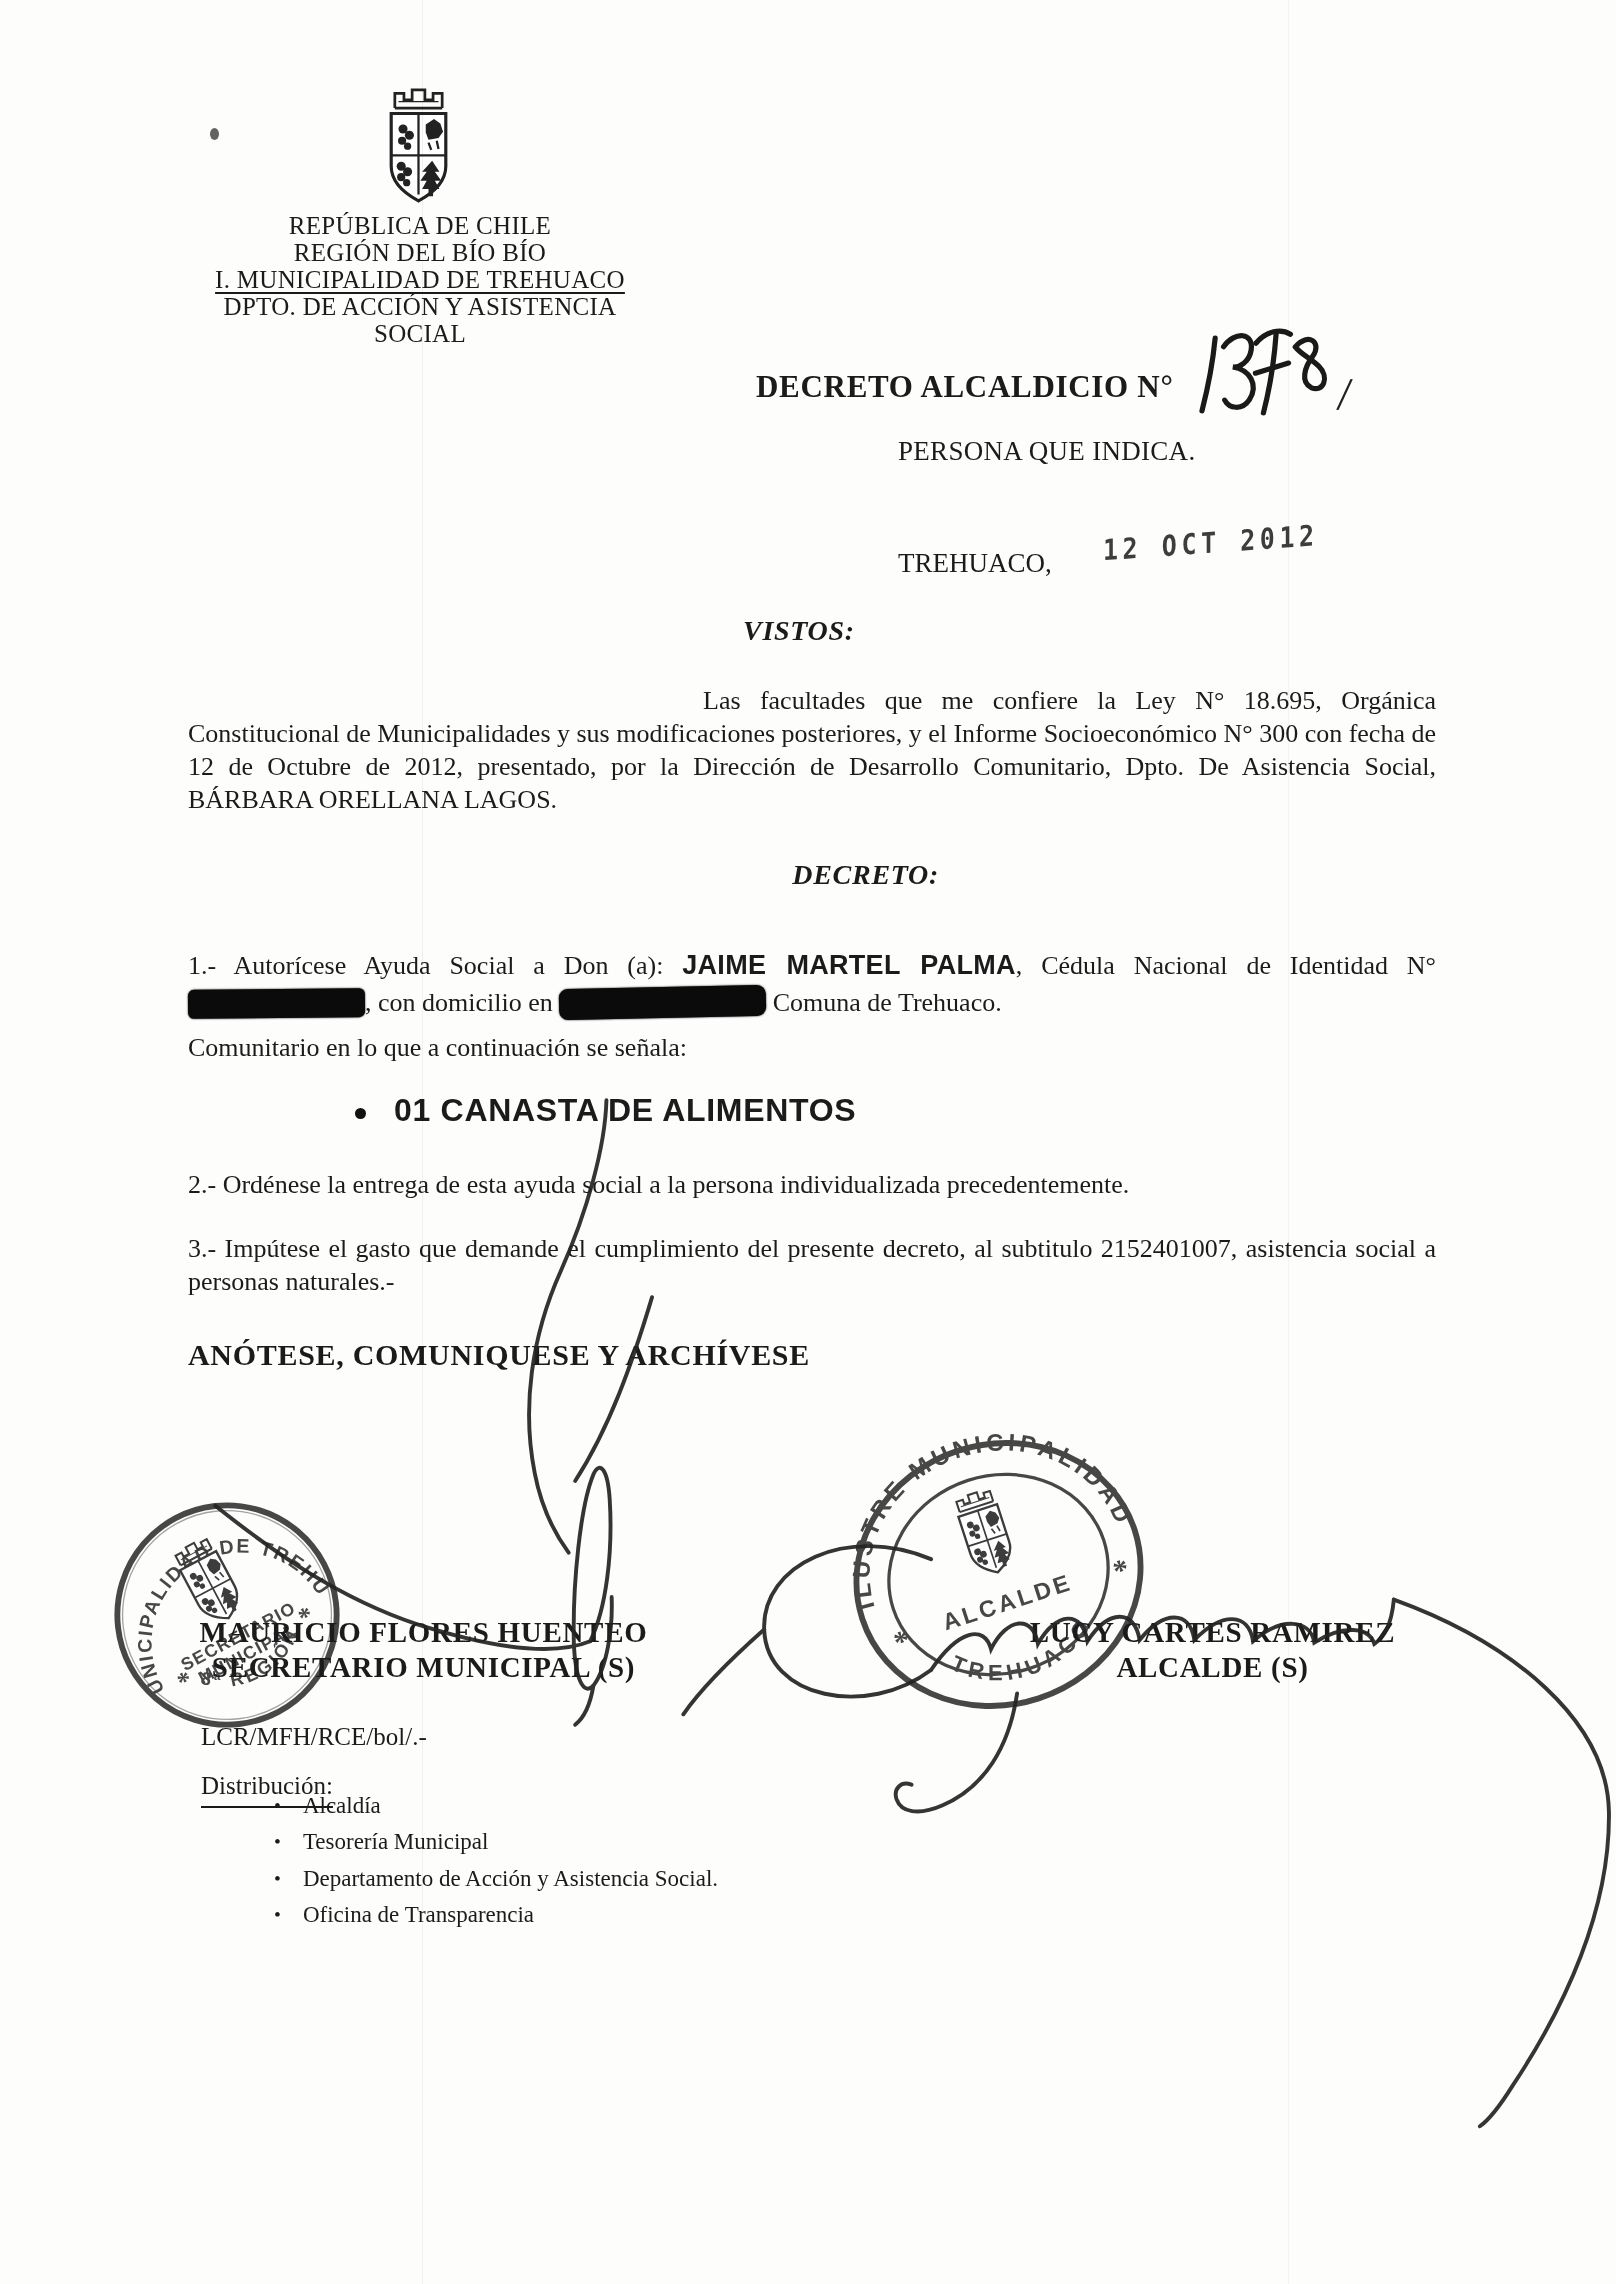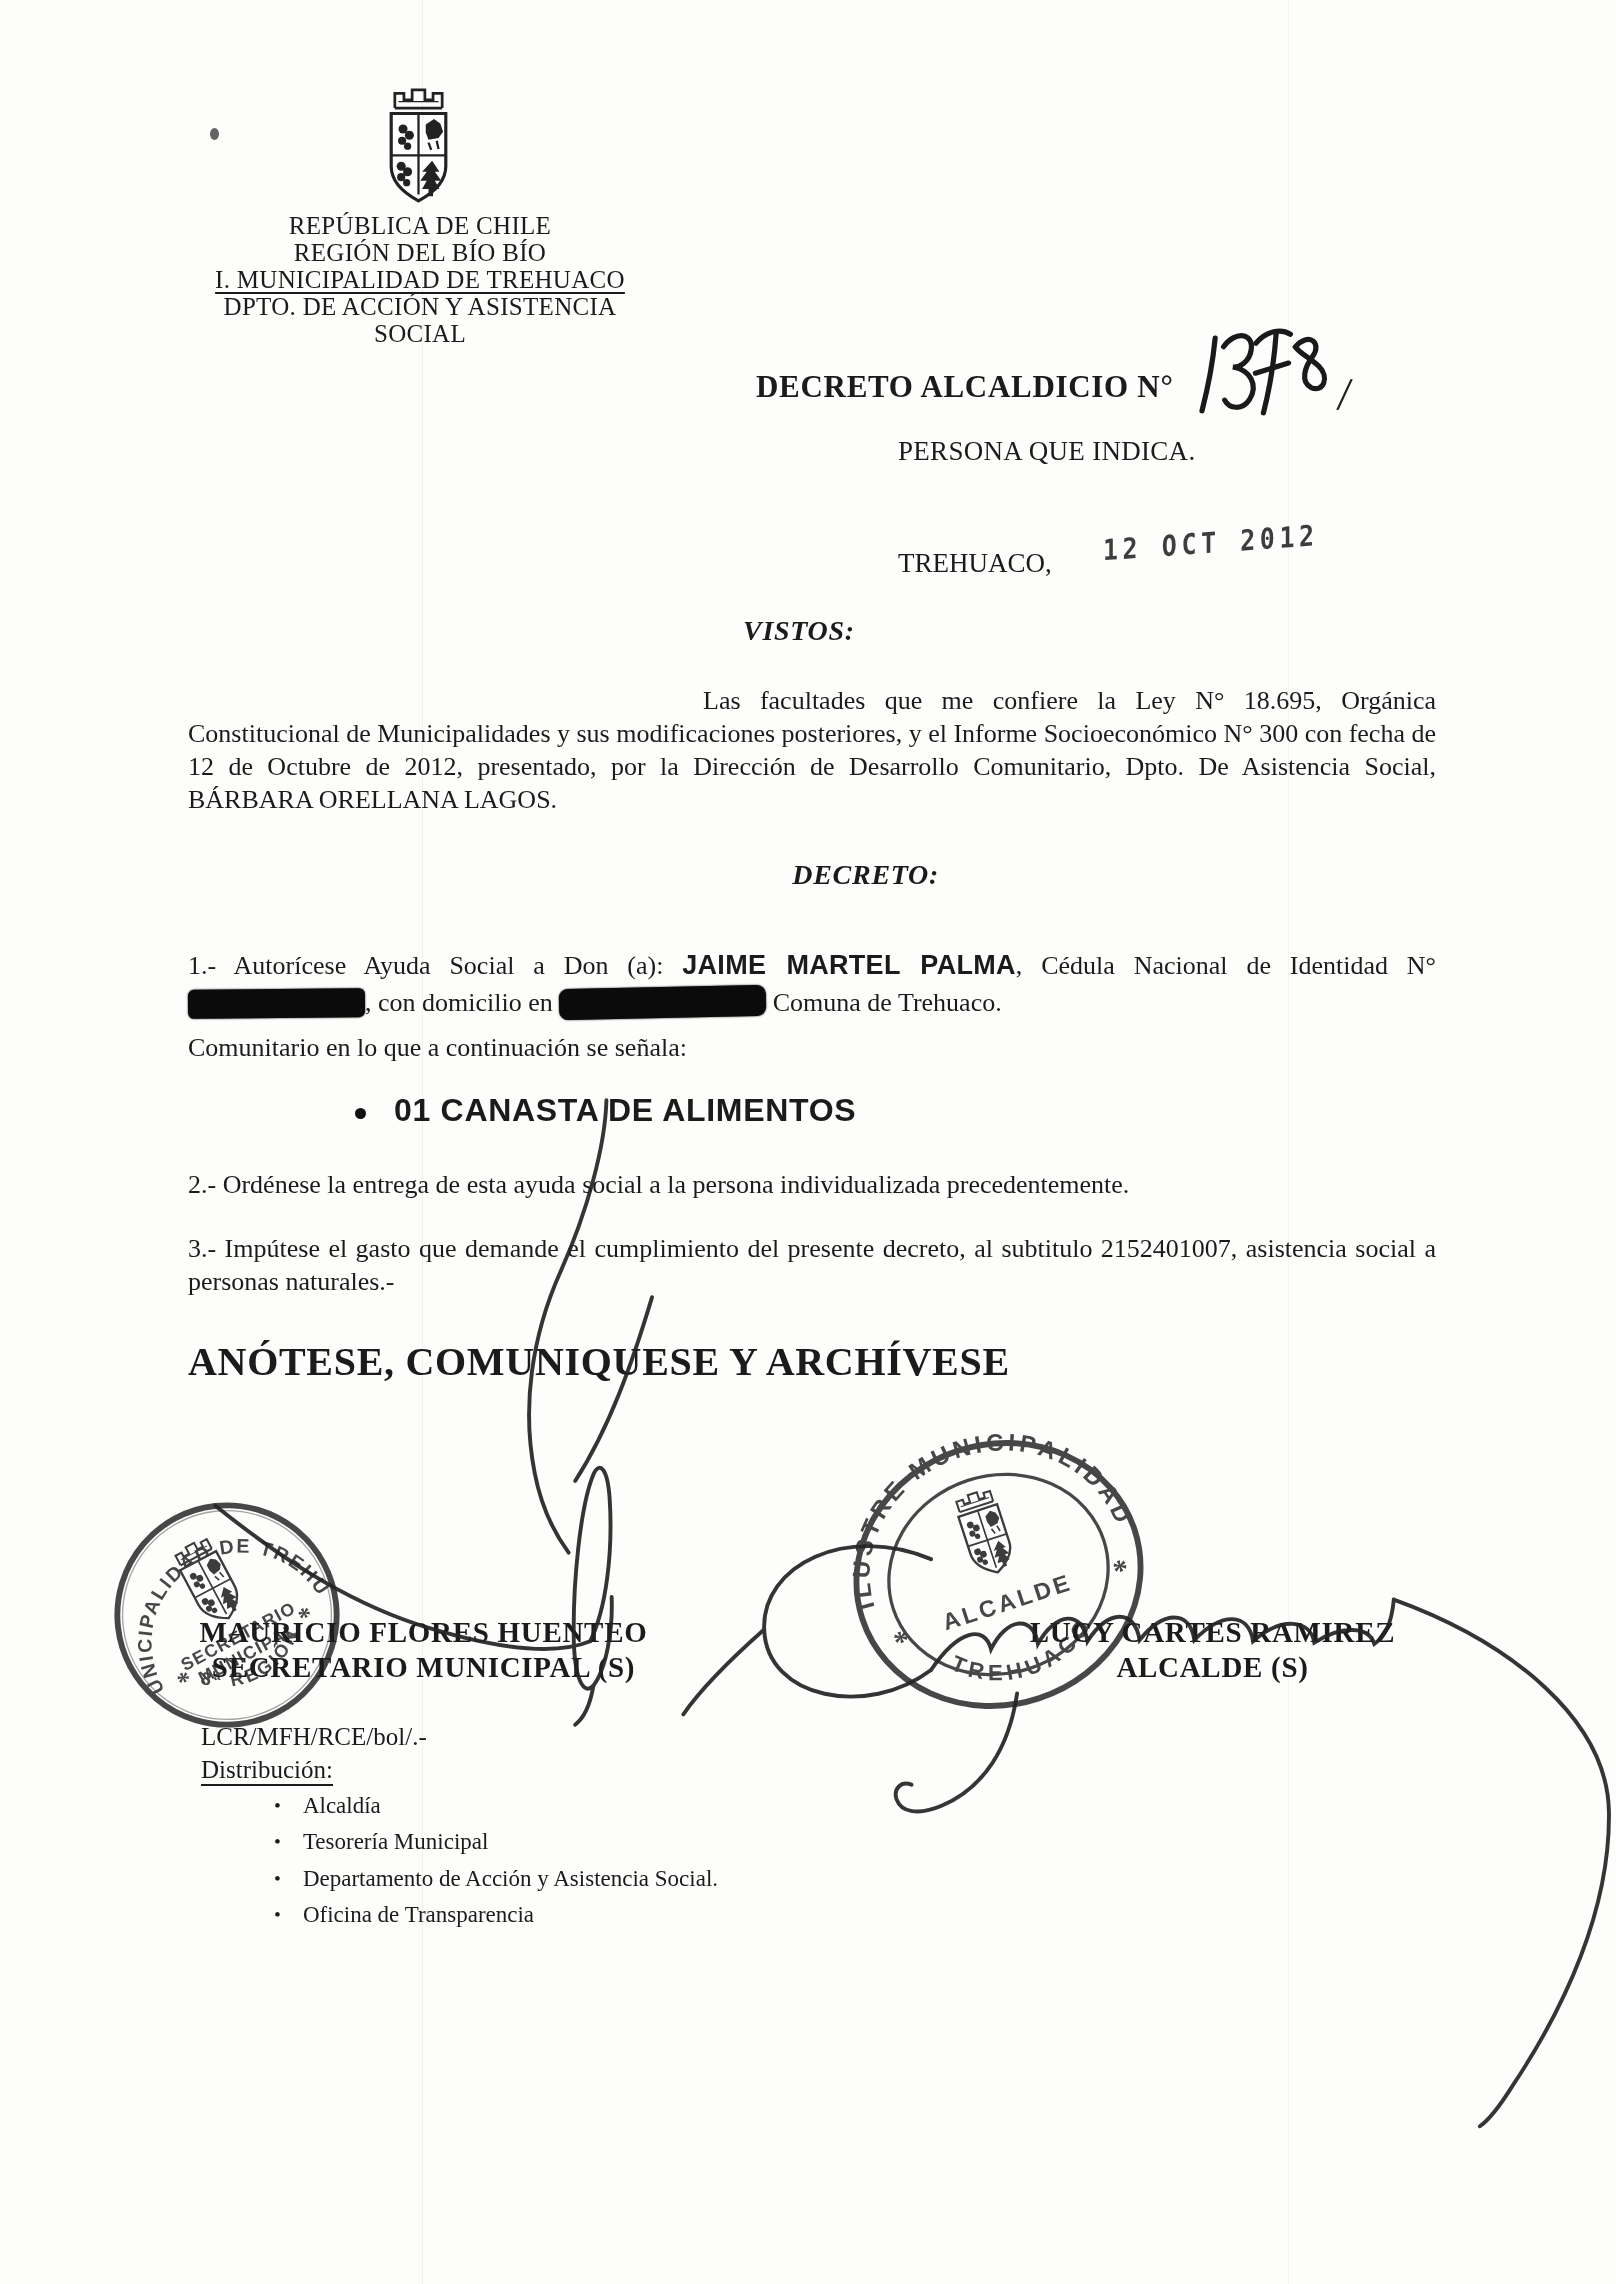--- a/index.html
+++ b/index.html
@@ -33,25 +33,25 @@
   .heading-it{font-size:28px;font-weight:bold;font-style:italic;letter-spacing:0.7px;text-align:right;}
   .body-par{font-size:26px;line-height:33px;}
   .body-par-lh{line-height:37px;margin-top:37px;}
   .bold-name{font-family:"Liberation Sans", sans-serif;font-weight:bold;font-size:27px;letter-spacing:0.3px;}
   .redact{
     display:inline-block;background:#0b0b0b;border-radius:5.9px;
     vertical-align:-6.5px;box-shadow:0 0 2px #0b0b0b;
   }
   .benefit{font-family:"Liberation Sans", sans-serif;font-weight:bold;font-size:32px;letter-spacing:0.7px;}
   .benefit-dot{width:11px;height:11px;border-radius:50%;background:#111;}
-  .closing{font-size:40px;font-weight:bold;letter-spacing:0.7px;}
+  .closing{font-size:30px;font-weight:bold;letter-spacing:0.7px;}
   .sig-name{font-size:29px;font-weight:bold;letter-spacing:0.7px;line-height:35px;}
   .sig-block{z-index:3;}
   .footer-ini{font-size:25px;}
-  .dist-label{font-size:25px;border-bottom:2.6px solid #1b1b1b;padding-bottom:0;display:inline-block;}
+  .dist-label{font-size:25px;border-bottom:2.6px solid #1b1b1b;padding-bottom:6px;display:inline-block;margin-top:16px;}
   .dist-row{position:absolute;display:flex;align-items:baseline;gap:22px;font-size:23px;}
   .dist-bullet{font-size:19.6px;transform:translateY(-1.3px);}
   .foldline{width:1.3px;background:rgba(0,0,0,.05);top:0;height:2284px;z-index:1;}
   .stamp{opacity:.88;z-index:2;}
   .stroke-layer{left:0;top:0;z-index:4;pointer-events:none;}
   .speck{width:9px;height:11.7px;border-radius:50%;background:#3c3c3c;opacity:.8;}
 </style>
 </head>
 <body>
 

